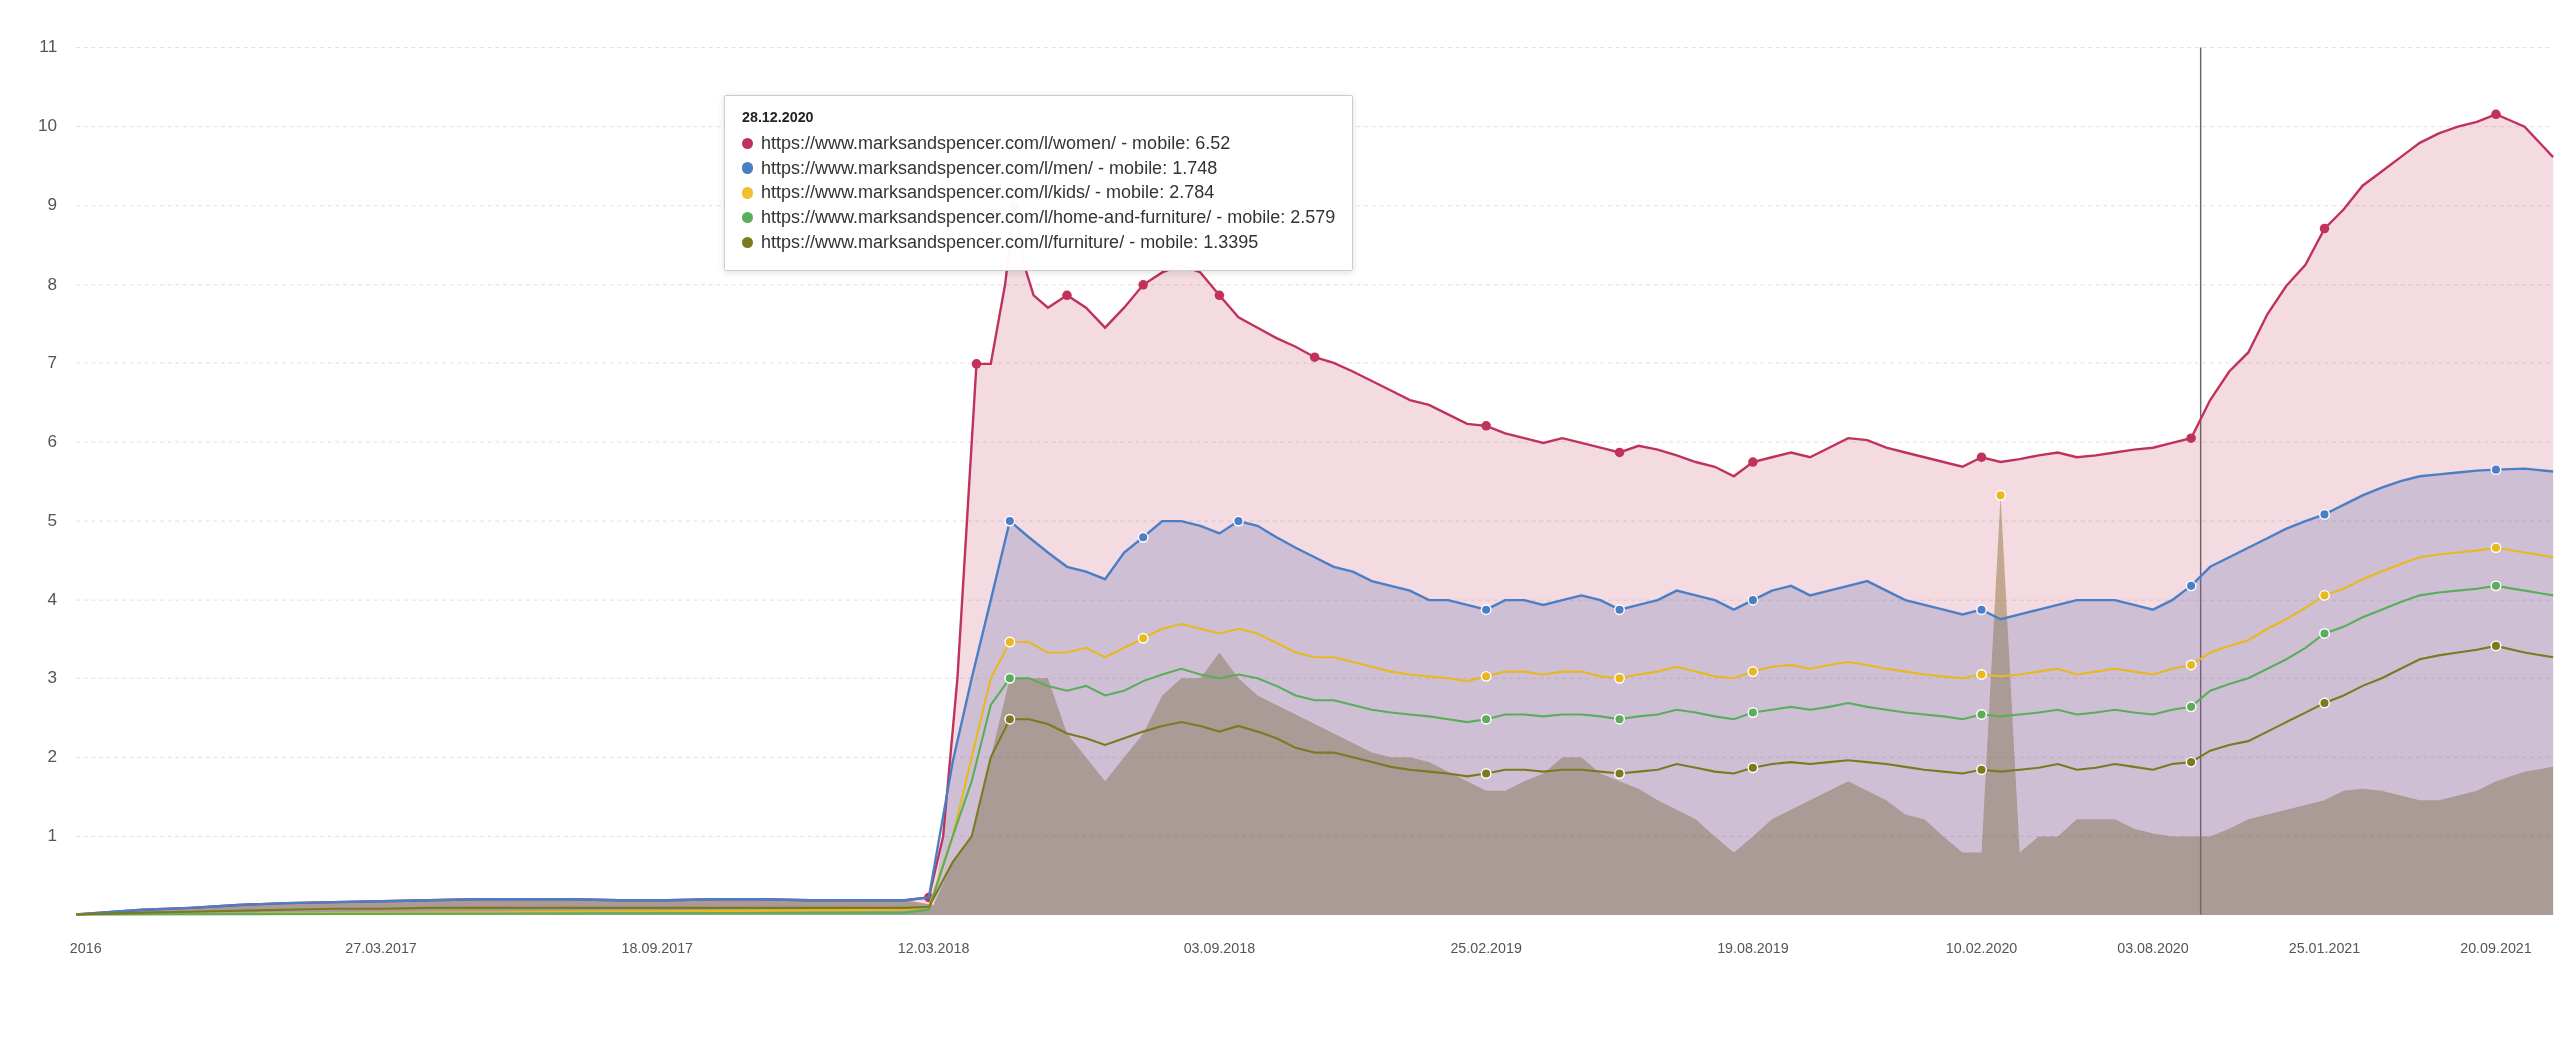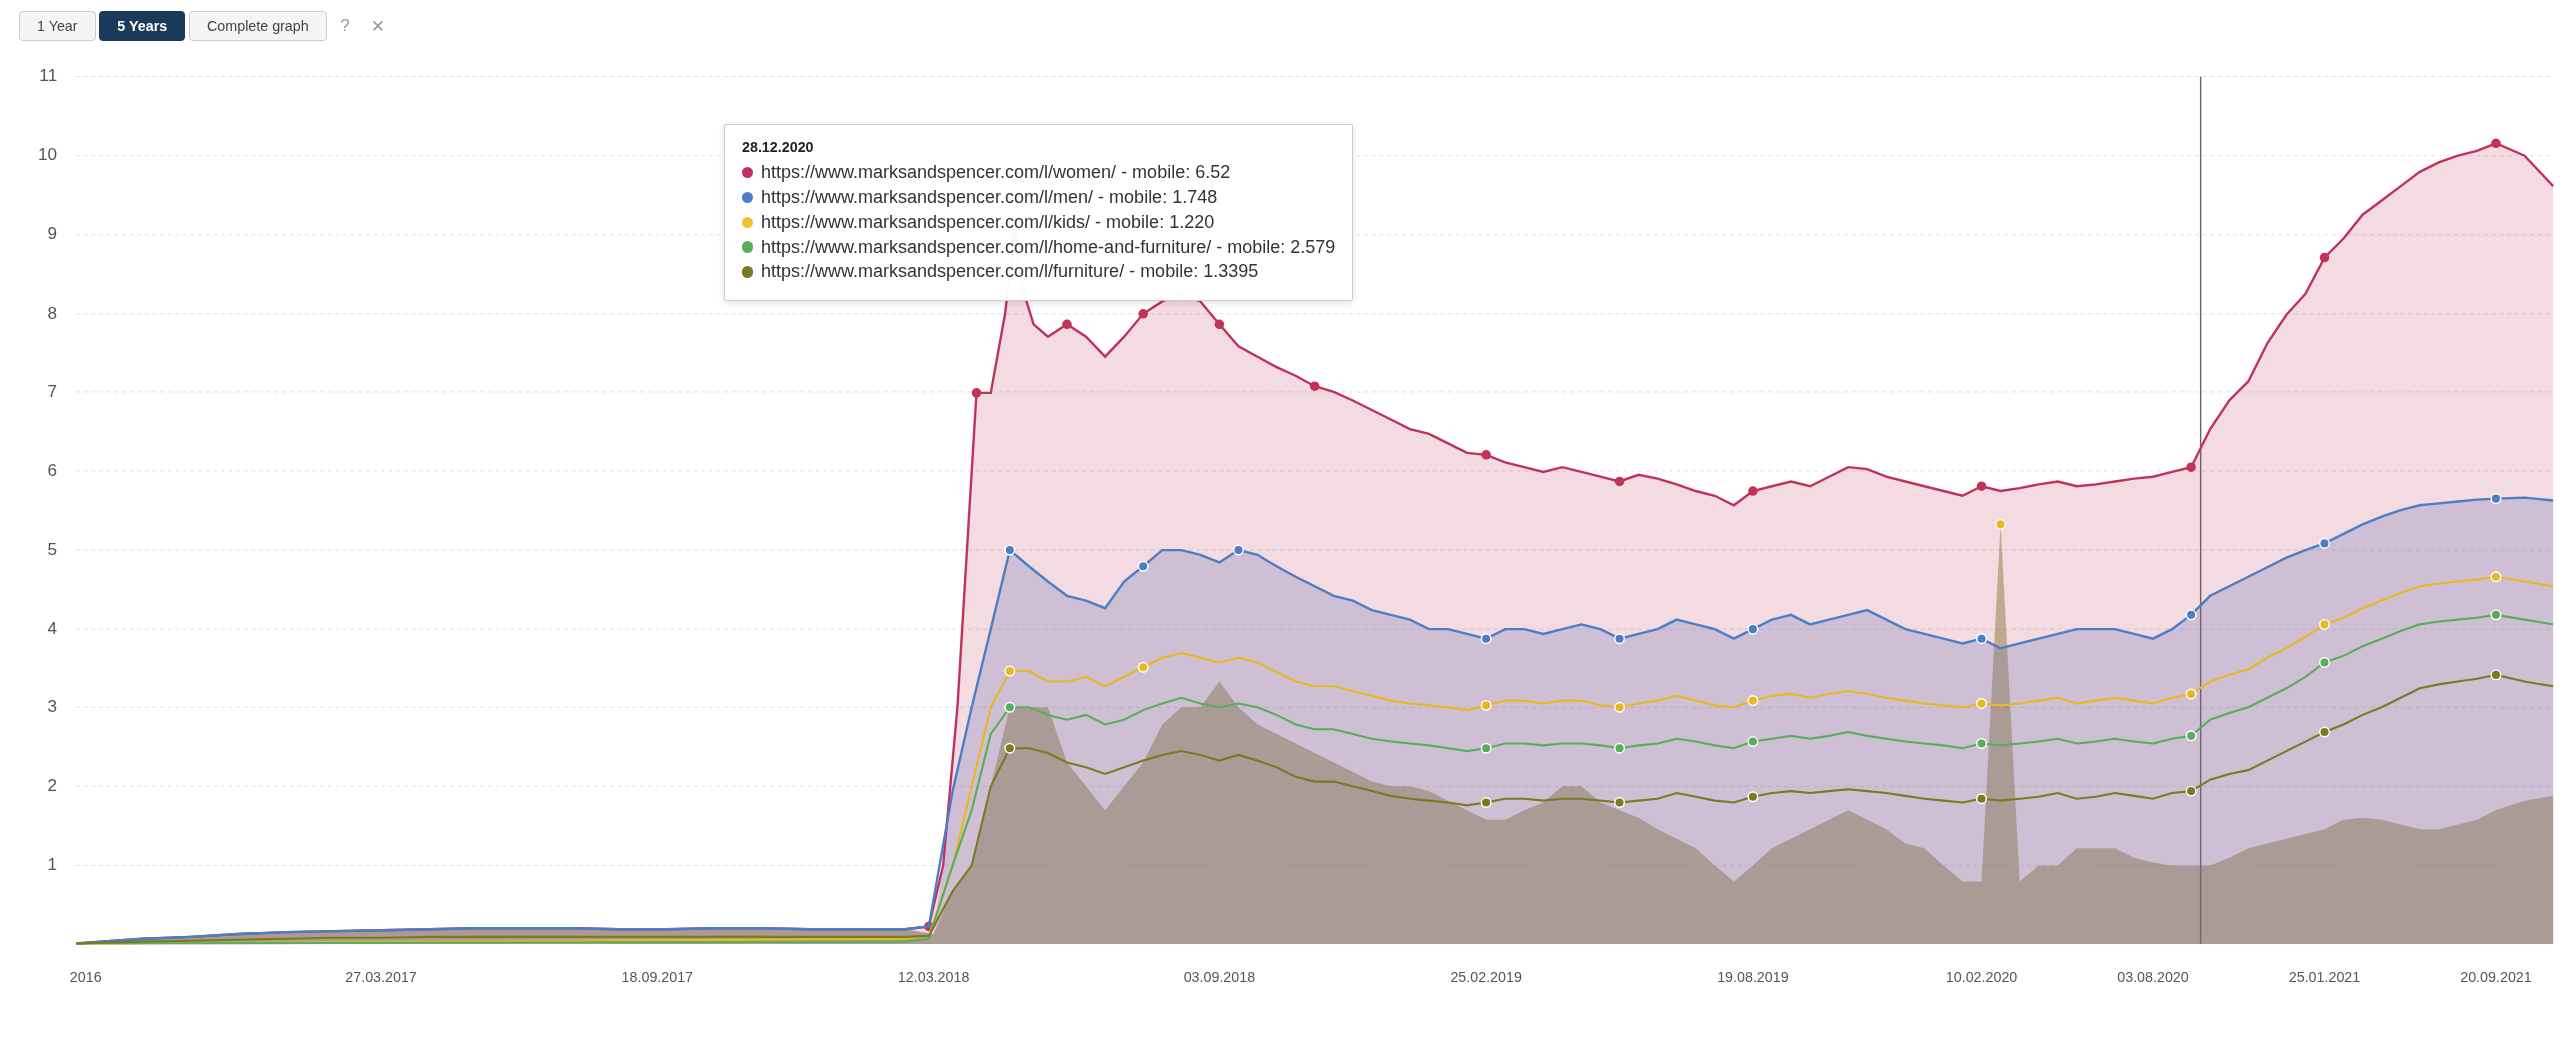--- a/index.html
+++ b/index.html
@@ -109,27 +109,20 @@
       height: 11.4px;
       border-radius: 50%;
       margin-right: 7.6px;
       flex-shrink: 0;
     }
   </style>
 </head>
 <body>
 
 <div class="header">
-  <div class="header-controls">
-    <button class="time-btn">1 Year</button>
-    <button class="time-btn active">5 Years</button>
-    <button class="time-btn">Complete graph</button>
-    <button class="icon-btn">?</button>
-    <button class="icon-btn">✕</button>
-  </div>
 </div>
 
 <div class="chart-area">
   <svg class="chart-svg" viewBox="0 0 2704 1036" preserveAspectRatio="none">
     <defs>
 
       <linearGradient id="womenFill" x1="0" y1="0" x2="0" y2="1">
         <stop offset="0%" stop-color="#c0325a" stop-opacity="0.25"></stop>
         <stop offset="100%" stop-color="#c0325a" stop-opacity="0.1"></stop>
       </linearGradient>
@@ -419,21 +412,21 @@
     <div class="tooltip-item">
       <div class="tooltip-dot" style="background:#c0325a"></div>
       <span>https://www.marksandspencer.com/l/women/ - mobile: 6.52</span>
     </div>
     <div class="tooltip-item">
       <div class="tooltip-dot" style="background:#4a7ec5"></div>
       <span>https://www.marksandspencer.com/l/men/ - mobile: 1.748</span>
     </div>
     <div class="tooltip-item">
       <div class="tooltip-dot" style="background:#f0c030"></div>
-      <span>https://www.marksandspencer.com/l/kids/ - mobile: 1.220</span>
+      <span>https://www.marksandspencer.com/l/kids/ - mobile: 2.784</span>
     </div>
     <div class="tooltip-item">
       <div class="tooltip-dot" style="background:#5aad5a"></div>
       <span>https://www.marksandspencer.com/l/home-and-furniture/ - mobile: 2.579</span>
     </div>
     <div class="tooltip-item">
       <div class="tooltip-dot" style="background:#7a7a20"></div>
       <span>https://www.marksandspencer.com/l/furniture/ - mobile: 1.3395</span>
     </div>
   </div>

